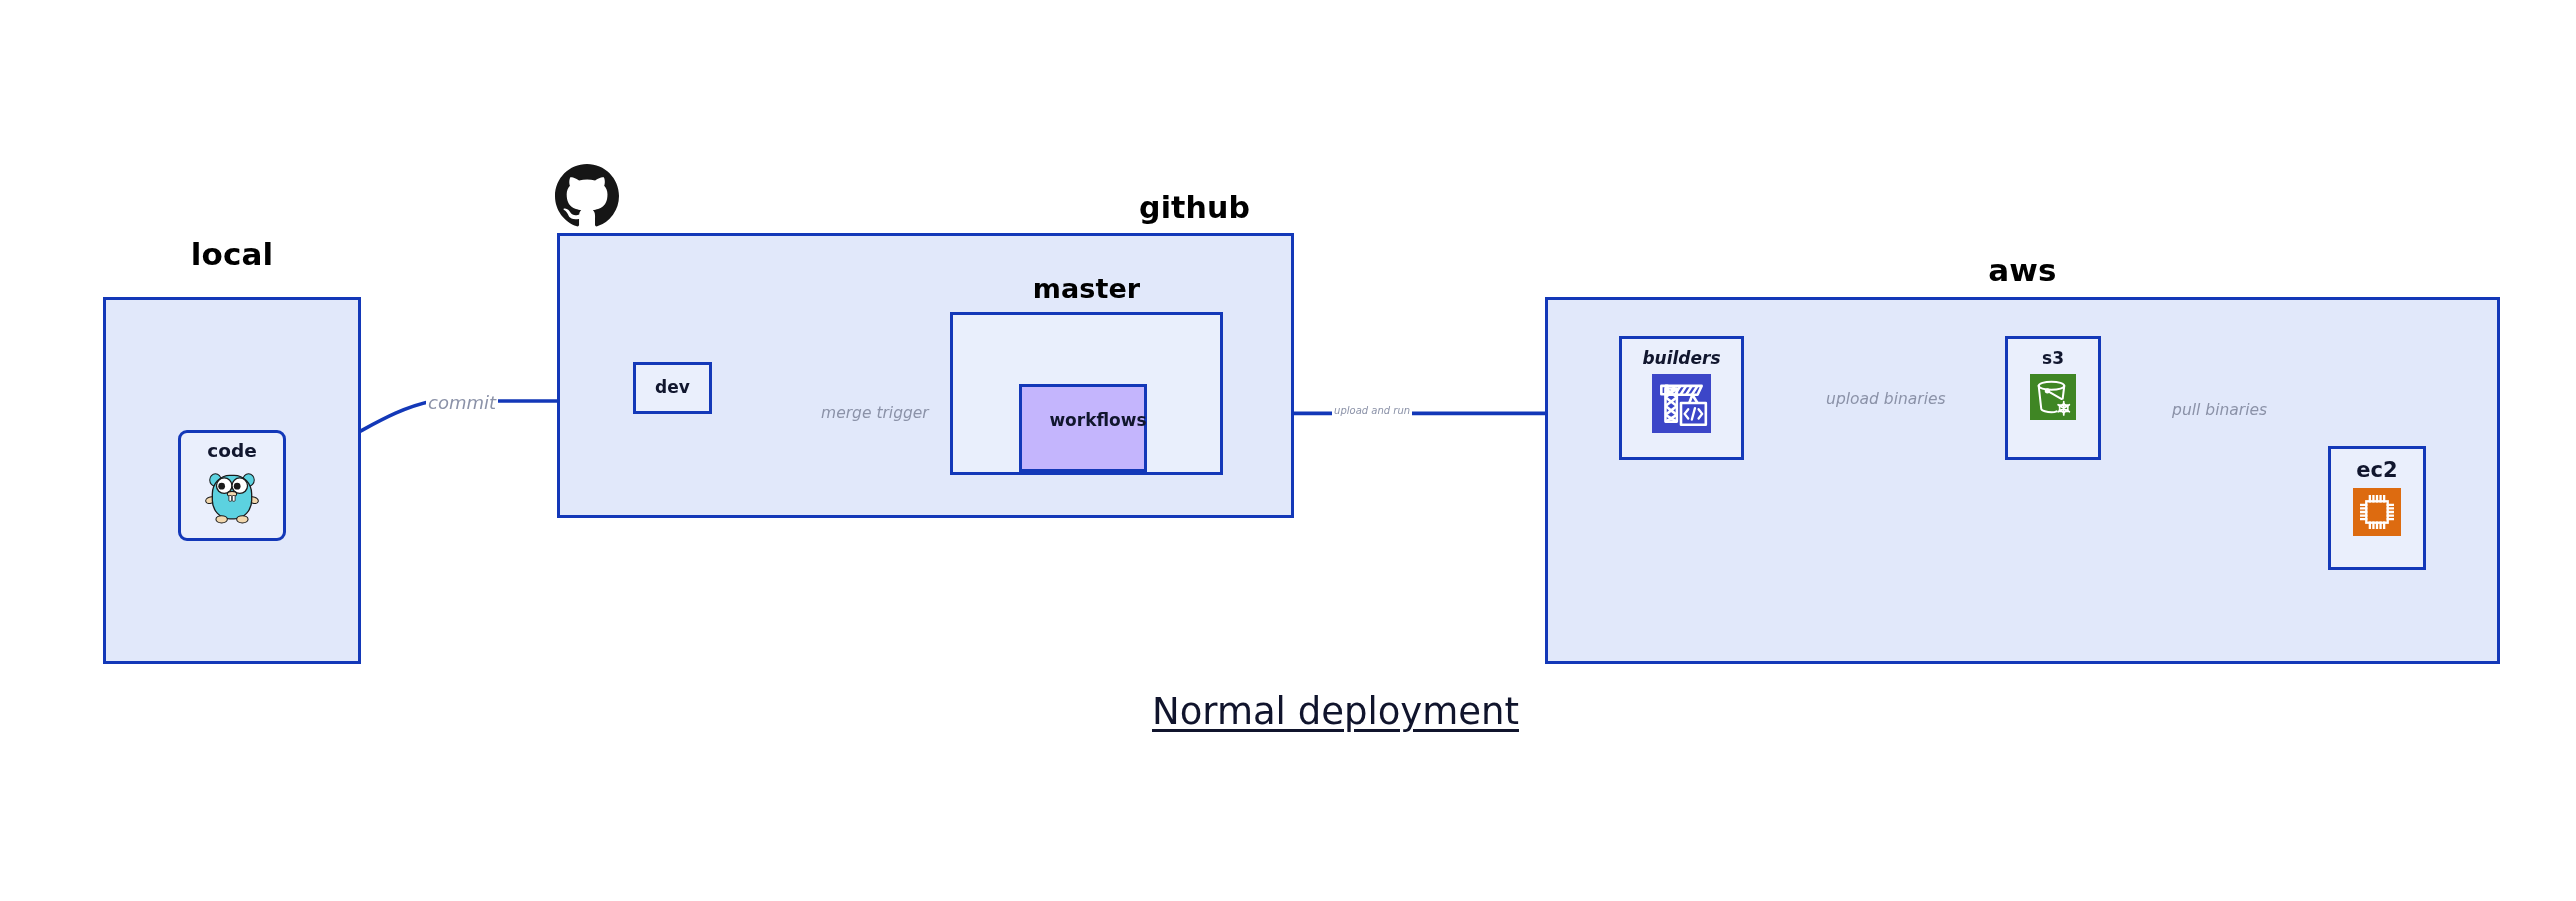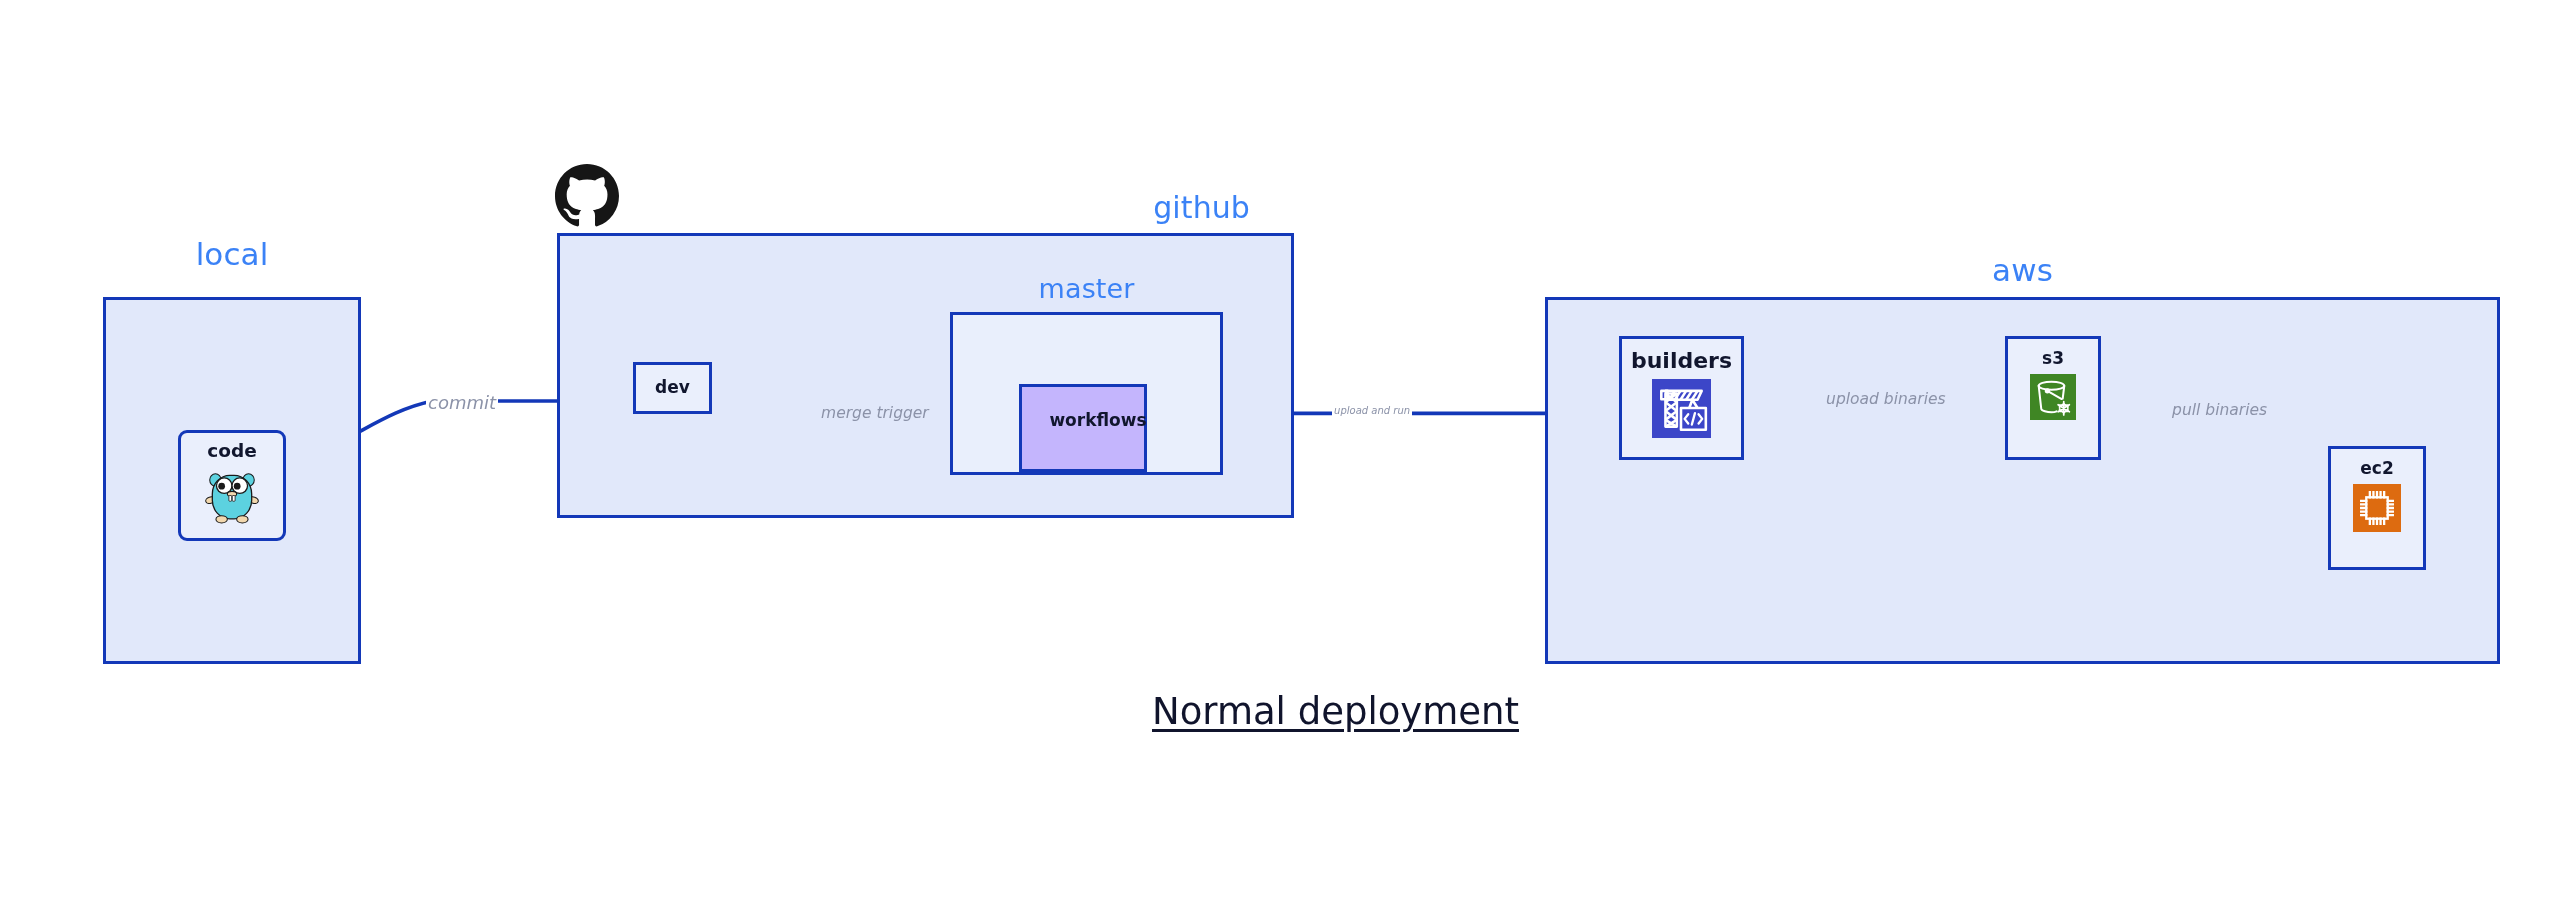--- a/index.html
+++ b/index.html
@@ -33,22 +33,22 @@
     background: #e1e8fa;
     border: 3.6px solid #1338b8;
     box-sizing: border-box;
   }
   .group.subgroup {
     background: #e9effc;
     border-width: 3.1px;
   }
   .group-label {
     position: absolute;
-    color: #3b82f6;
-    font-weight: 400;
+    color: #000000;
+    font-weight: 700;
     white-space: nowrap;
     letter-spacing: 0.1px;
   }
   
   .node {
     position: absolute;
     background: #eaeffc;
     border: 3.1px solid #1338b8;
     box-sizing: border-box;
     display: flex;
@@ -176,21 +176,21 @@
   <div class="group-label" style="left:950px; top:273px; width:273px; text-align:center; font-size:27px;">master</div>
 
   <div class="node light" style="left:1019px; top:384px; width:128px; height:88px;">
     <span class="node-label" style="font-size:17px; margin-top:25px;">workflows</span>
   </div>
 
   <div class="group" style="left:1545px; top:297px; width:955px; height:367px;"></div>
   <div class="group-label" style="left:1545px; top:252px; width:955px; text-align:center; font-size:31px;">aws</div>
 
   <div class="node" style="left:1619px; top:336px; width:125px; height:124px;">
-    <span class="node-label" style="font-size:22px; margin-top:11.3px;">builders</span>
+    <span class="node-label" style="font-size:17px; margin-top:11.3px;font-style:italic;">builders</span>
     <span class="node-icon" style="margin-top:7.2px;">
       <svg width="59" height="59" viewBox="0 0 114 114" xmlns="http://www.w3.org/2000/svg">
         <rect width="114" height="114" fill="#3c46c8"></rect>
         <g fill="none" stroke="#ffffff" stroke-width="5" stroke-linejoin="round">
 
           <rect x="26" y="28" width="22" height="64"></rect>
           <path d="M26,28 L48,45 M48,28 L26,45 M26,45 L48,62 M48,45 L26,62 M26,62 L48,79 M48,62 L26,79 M26,79 L48,92 M48,79 L26,92"></path>
 
           <rect x="18" y="23" width="12" height="16"></rect>
 
@@ -229,21 +229,21 @@
           <path d="M66,54 L66,80 M55,60 L77,74 M77,60 L55,74"></path>
           <path d="M66,58 L62,62 M66,58 L70,62 M66,76 L62,72 M66,76 L70,72"></path>
           <path d="M58,61 L58,66 M58,61 L63,61 M74,73 L74,68 M74,73 L69,73"></path>
           <path d="M74,61 L74,66 M74,61 L69,61 M58,73 L58,68 M58,73 L63,73"></path>
         </g>
       </svg>
     </span>
   </div>
 
   <div class="node" style="left:2328px; top:446px; width:98px; height:124px;">
-    <span class="node-label" style="font-size:17px; margin-top:11.3px;">ec2</span>
+    <span class="node-label" style="font-size:21px; margin-top:11.3px;">ec2</span>
     <span class="node-icon" style="margin-top:7.2px;">
       <svg width="48" height="48" viewBox="0 0 94 94" xmlns="http://www.w3.org/2000/svg">
         <rect width="94" height="94" fill="#dd6b10"></rect>
         <g fill="none" stroke="#ffffff" stroke-width="4.5" stroke-linecap="square">
           <rect x="26" y="26" width="42" height="42"></rect>
 
           <path d="M33,26 L33,16 M40,26 L40,16 M47,26 L47,16 M54,26 L54,16 M61,26 L61,16"></path>
 
           <path d="M33,68 L33,78 M40,68 L40,78 M47,68 L47,78 M54,68 L54,78 M61,68 L61,78"></path>
 

